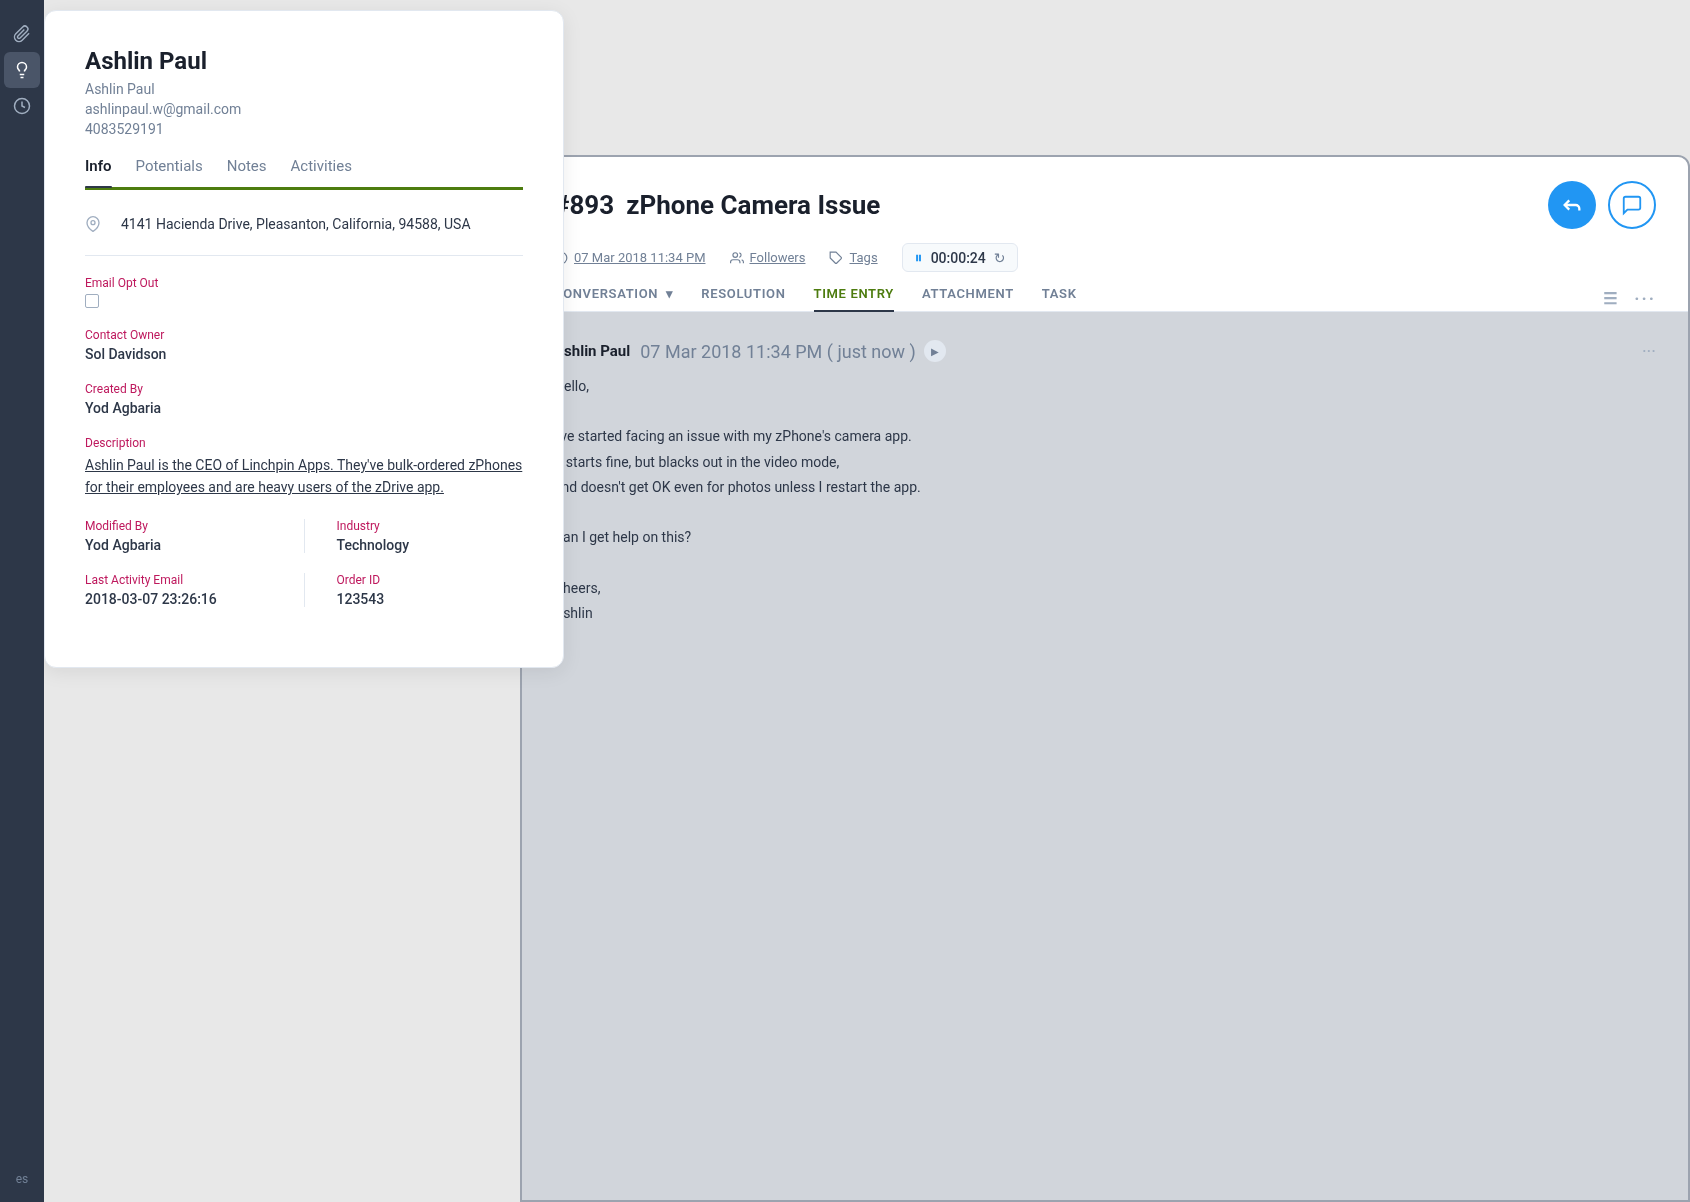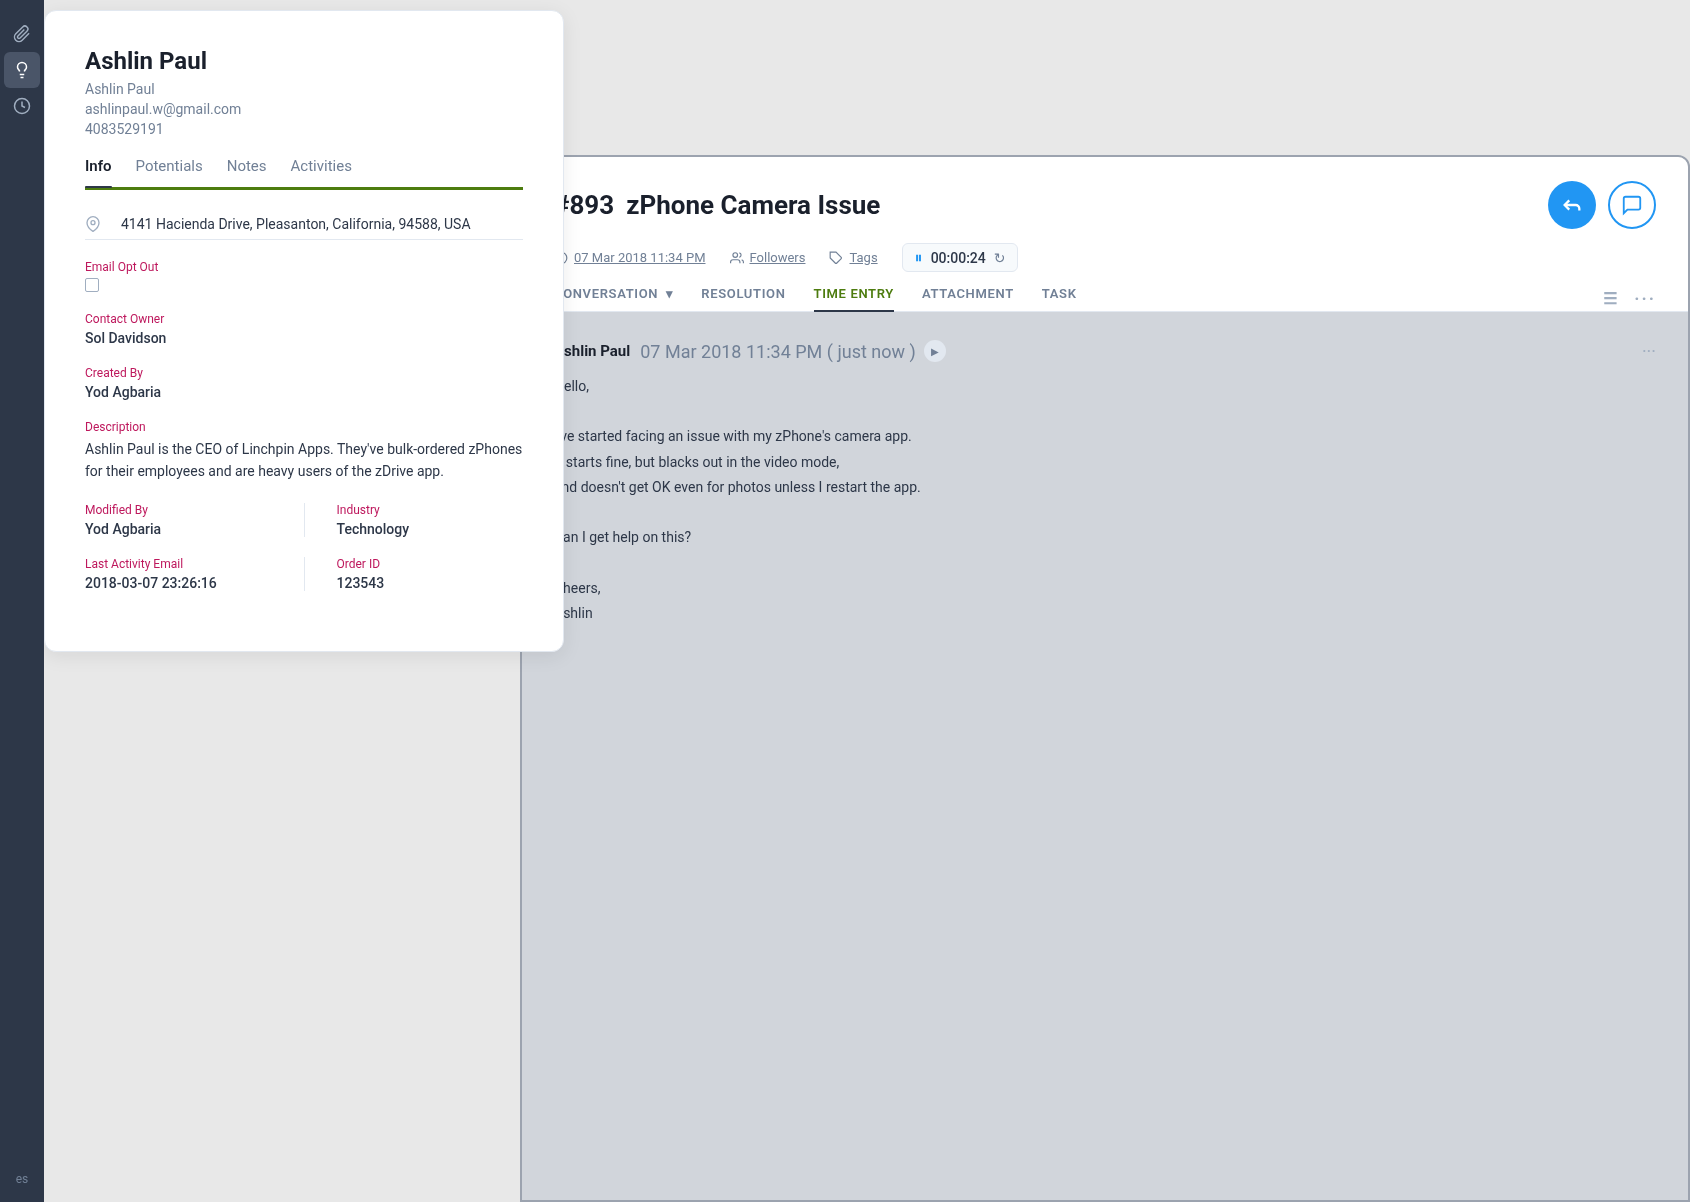--- a/index.html
+++ b/index.html
@@ -103,21 +103,21 @@
       right: 0;
       height: 2px;
       background: #2d3748;
       border-radius: 2px;
     }
 
     
     .info-row {
       display: flex;
       align-items: flex-start;
-      margin-bottom: 4px;
+      margin-bottom: 20px;
     }
     .info-icon {
       width: 20px;
       margin-right: 16px;
       margin-top: 2px;
       color: #a0aec0;
       font-size: 14px;
       flex-shrink: 0;
     }
     .info-text {
@@ -399,21 +399,21 @@
     <div class="field-value">Sol Davidson</div>
   </div>
 
   <div class="field-group">
     <div class="field-label">Created By</div>
     <div class="field-value">Yod Agbaria</div>
   </div>
 
   <div class="field-group">
     <div class="field-label">Description</div>
-    <div class="field-value" style="font-weight:400; line-height:1.6;">Ashlin Paul is the CEO of Linchpin Apps. They've bulk-ordered zPhones for their employees and are heavy users of the zDrive app.</div>
+    <div class="field-value" style="font-weight:400; line-height:1.6;text-decoration:underline;">Ashlin Paul is the CEO of Linchpin Apps. They've bulk-ordered zPhones for their employees and are heavy users of the zDrive app.</div>
   </div>
 
   <div class="field-row">
     <div class="field-half">
       <div class="field-label">Modified By</div>
       <div class="field-value">Yod Agbaria</div>
     </div>
     <div class="field-divider"></div>
     <div class="field-half">
       <div class="field-label">Industry</div>

